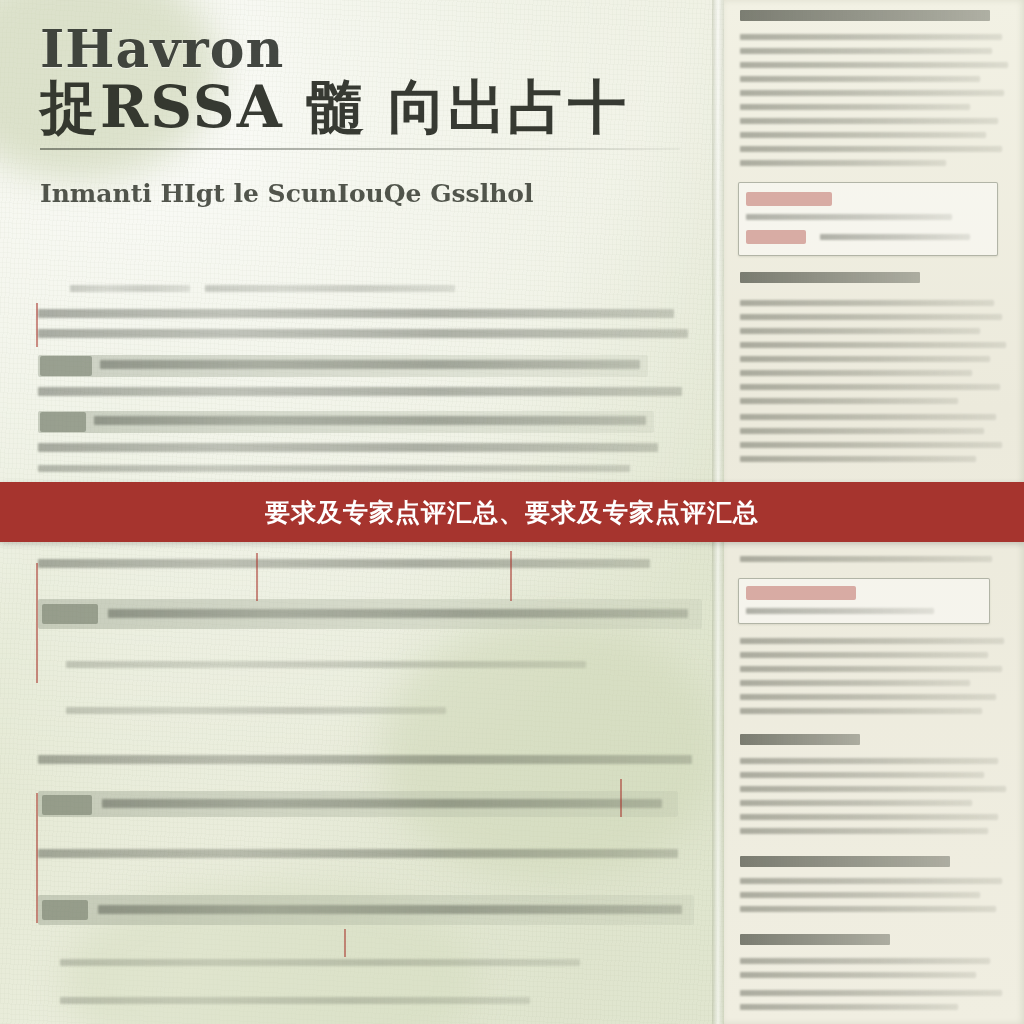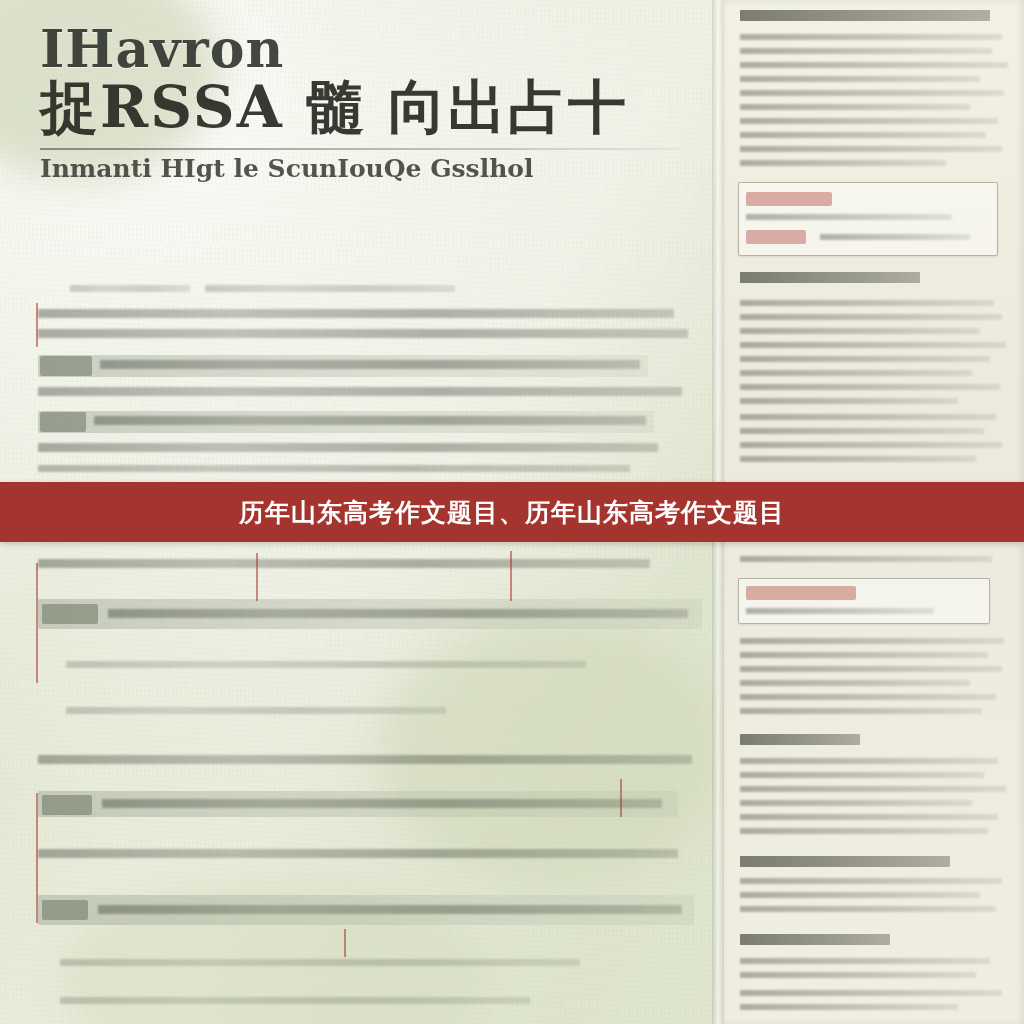--- a/index.html
+++ b/index.html
@@ -100,21 +100,21 @@
   .mast-sub {
     margin-top: 6px;
     font-family: "DejaVu Serif", serif;
     font-size: 15px;
     letter-spacing: 6px;
     color: #454b40;
     opacity: 0.75;
     filter: blur(0.3px);
   }
   .mast-headline {
-    margin-top: 2px;
+    margin-top: 27px;
     font-family: "DejaVu Serif", serif;
     font-weight: bold;
     font-size: 25px;
     color: #2e3229;
     opacity: 0.82;
     line-height: 1.35;
     filter: blur(0.5px);
   }
   .mast-headline .line2 {
     font-size: 23px;
@@ -347,16 +347,16 @@
     <div class="rline" style="left:16px; top:906px; width:256px;"></div>
 
     <div class="rhead" style="left:16px; top:934px; width:150px;"></div>
     <div class="rline" style="left:16px; top:958px; width:250px;"></div>
     <div class="rline" style="left:16px; top:972px; width:236px;"></div>
     <div class="rline" style="left:16px; top:990px; width:262px;"></div>
     <div class="rline" style="left:16px; top:1004px; width:218px;"></div>
   </div>
 
   <div class="banner">
-    <span class="banner-text">历年山东高考作文题目、历年山东高考作文题目</span>
+    <span class="banner-text">要求及专家点评汇总、要求及专家点评汇总</span>
   </div>
 
 </div>
 
 </body></html>

